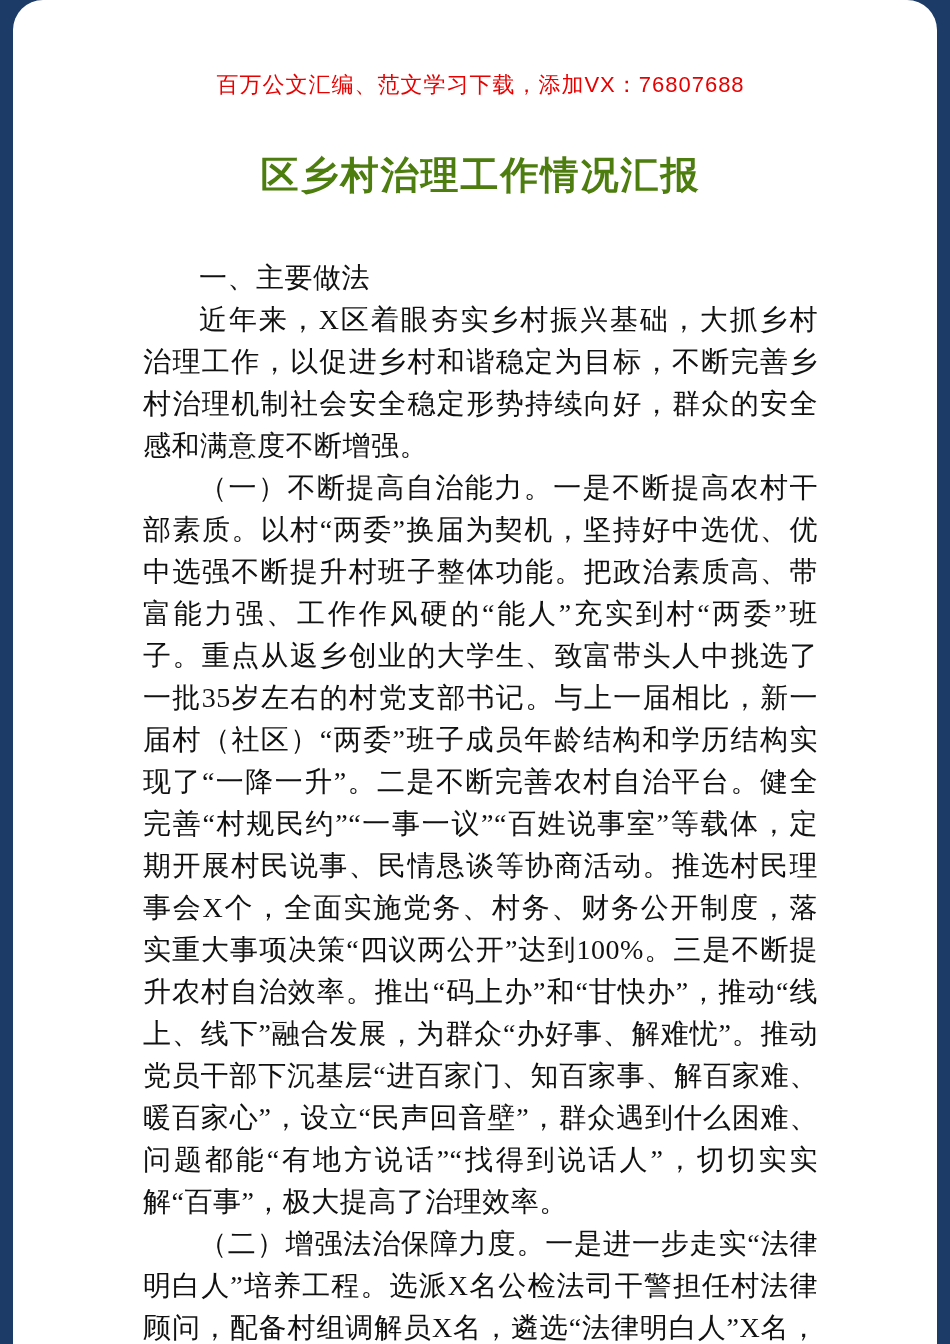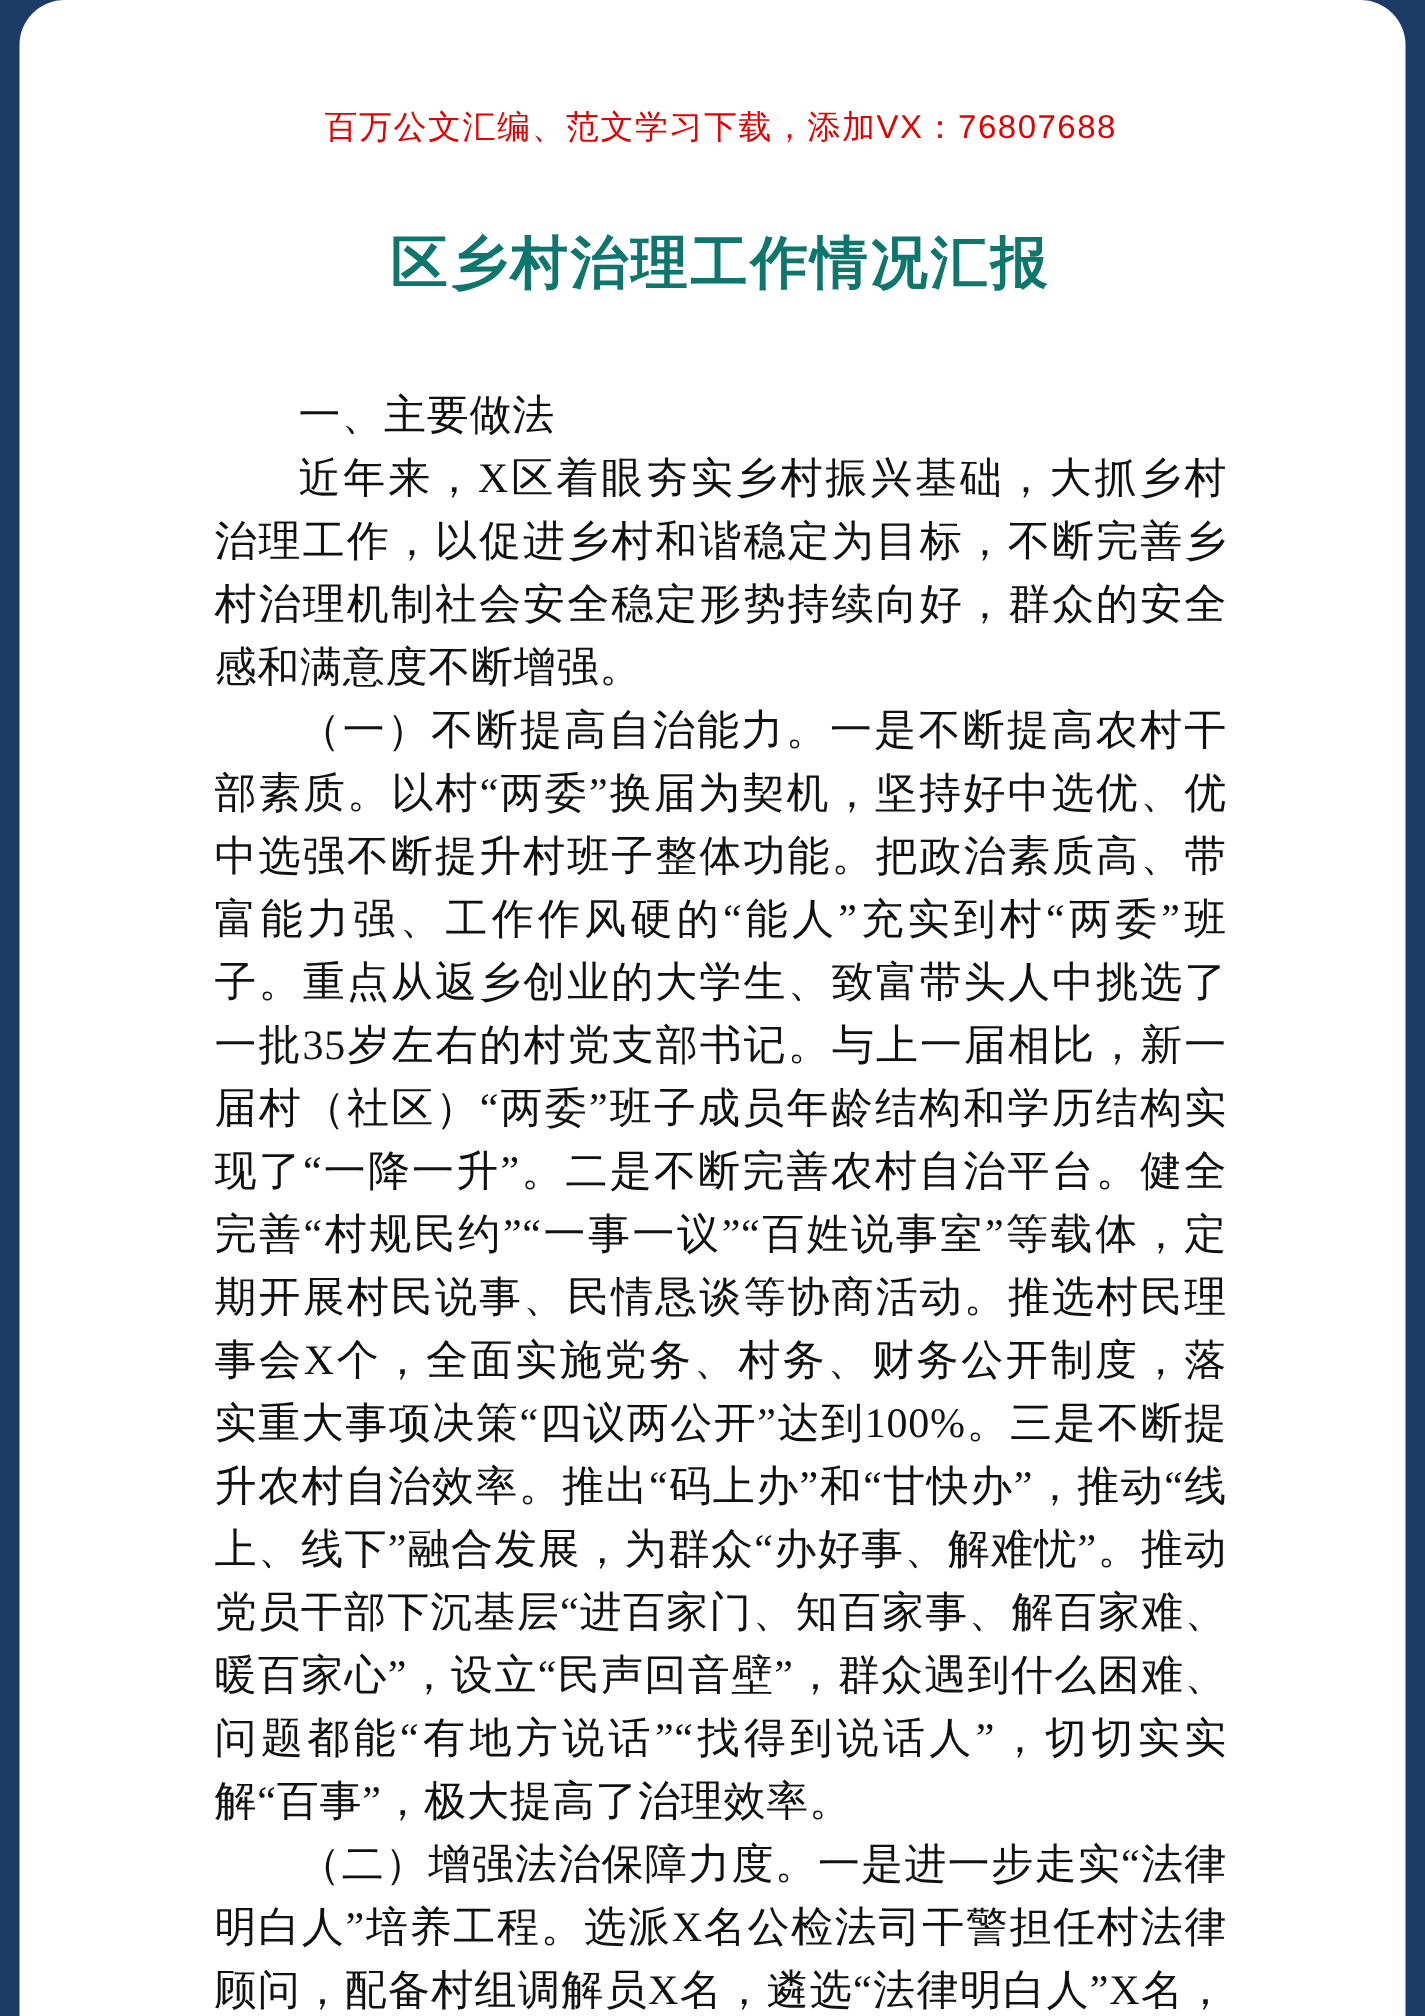--- a/index.html
+++ b/index.html
@@ -43,20 +43,20 @@
     text-indent: 2em;
     text-align: justify;
     letter-spacing: 0.5px;
   }
 </style>
 </head>
 <body style="background: rgb(28, 59, 102);">
 
 <div class="page" style="background: rgb(255, 255, 255);">
   <div class="notice" style="color: rgb(230, 0, 0);">百万公文汇编、范文学习下载，添加VX：76807688</div>
-  <div class="doc-title" style="color: #0f766e;">区乡村治理工作情况汇报</div>
+  <div class="doc-title" style="color: #4d7c0f;">区乡村治理工作情况汇报</div>
   <div class="doc-body">
       <p style="color: rgb(17, 17, 17);">一、主要做法</p>
       <p style="color: rgb(17, 17, 17);">近年来，X区着眼夯实乡村振兴基础，大抓乡村治理工作，以促进乡村和谐稳定为目标，不断完善乡村治理机制社会安全稳定形势持续向好，群众的安全感和满意度不断增强。</p>
       <p style="color: rgb(17, 17, 17);">（一）不断提高自治能力。一是不断提高农村干部素质。以村“两委”换届为契机，坚持好中选优、优中选强不断提升村班子整体功能。把政治素质高、带富能力强、工作作风硬的“能人”充实到村“两委”班子。重点从返乡创业的大学生、致富带头人中挑选了一批35岁左右的村党支部书记。与上一届相比，新一届村（社区）“两委”班子成员年龄结构和学历结构实现了“一降一升”。二是不断完善农村自治平台。健全完善“村规民约”“一事一议”“百姓说事室”等载体，定期开展村民说事、民情恳谈等协商活动。推选村民理事会X个，全面实施党务、村务、财务公开制度，落实重大事项决策“四议两公开”达到100%。三是不断提升农村自治效率。推出“码上办”和“甘快办”，推动“线上、线下”融合发展，为群众“办好事、解难忧”。推动党员干部下沉基层“进百家门、知百家事、解百家难、暖百家心”，设立“民声回音壁”，群众遇到什么困难、问题都能“有地方说话”“找得到说话人”，切切实实解“百事”，极大提高了治理效率。</p>
       <p style="color: rgb(17, 17, 17);">（二）增强法治保障力度。一是进一步走实“法律明白人”培养工程。选派X名公检法司干警担任村法律顾问，配备村组调解员X名，遴选“法律明白人”X名，其中“法律明白人”骨干X万人。利用新时代文明实践站（所）为X万余名“法律明白人”开展法治讲座、培训达</p>
     </div>
 </div>
 
 </body></html>

